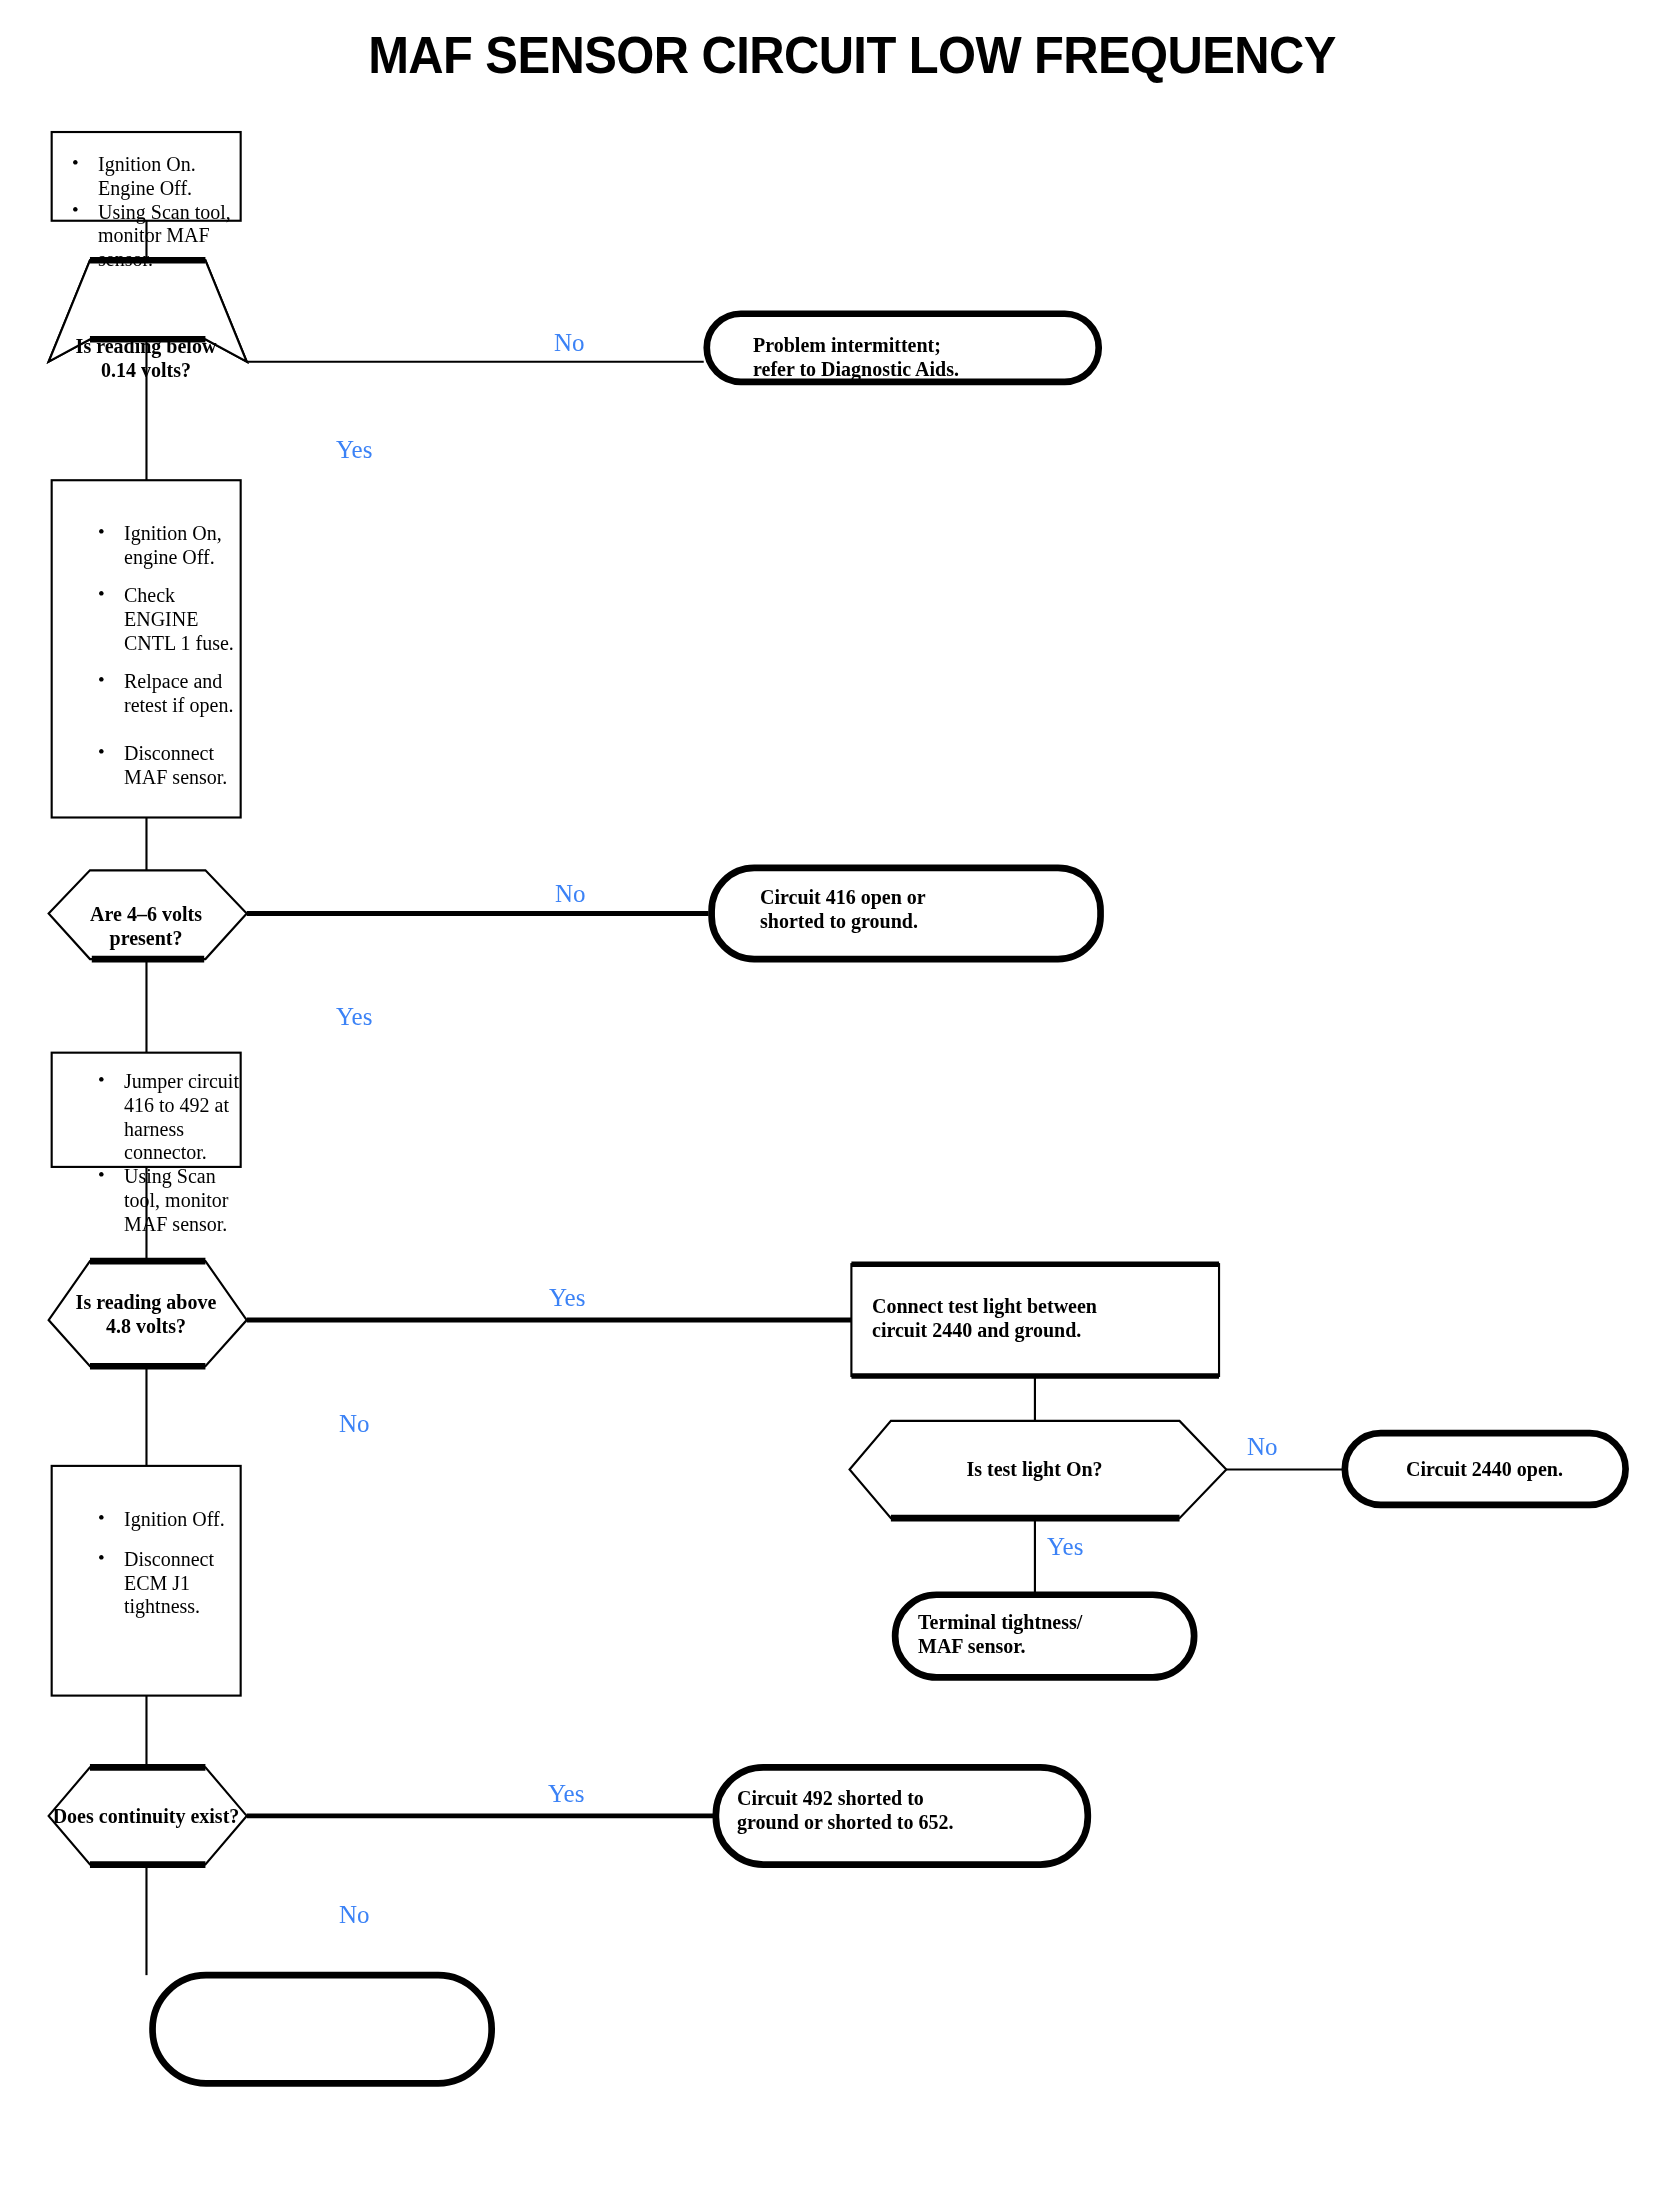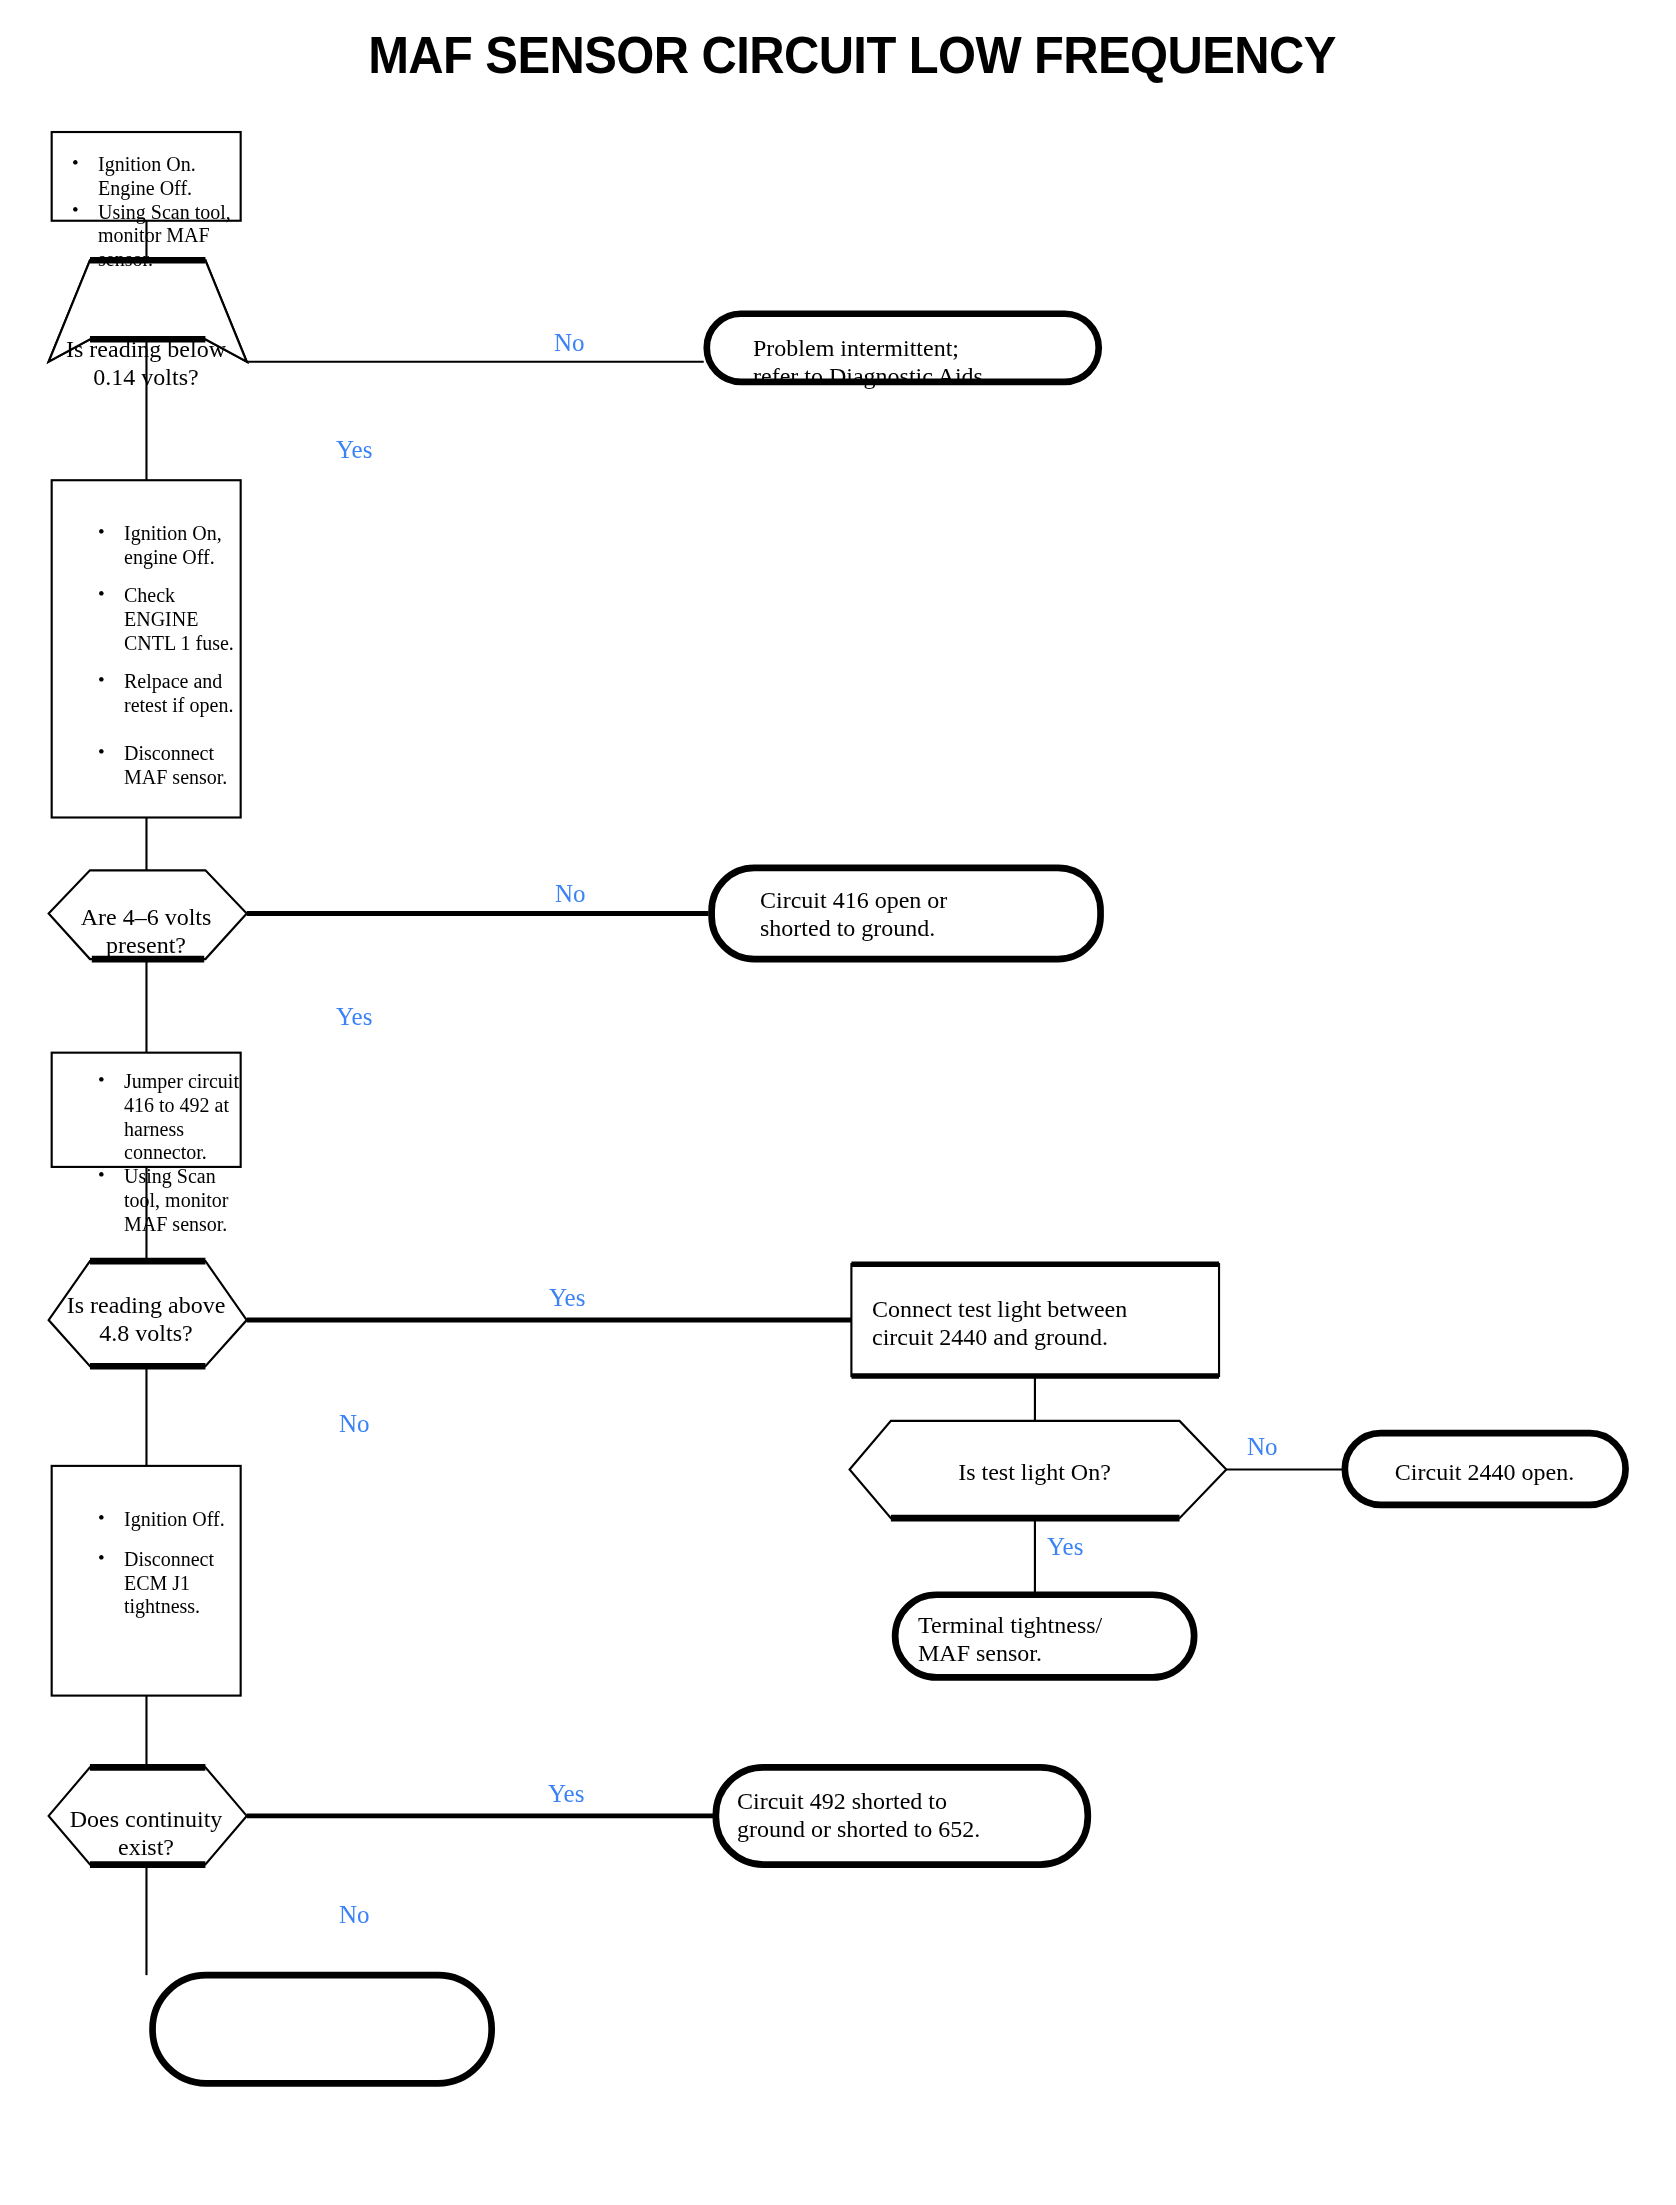--- a/index.html
+++ b/index.html
@@ -82,21 +82,21 @@
     stroke-width: 9;
     fill: none;
   }
   .node-text {
     position: absolute;
     font-family: "Liberation Serif", "DejaVu Serif", serif;
     color: #000000;
     line-height: 1.18;
     white-space: pre-line;
   }
-  .txt-body { font-size: 24px; }
+  .txt-body { font-size: 20px; font-weight: bold; }
   .txt-center {
     text-align: center;
   }
   .bullet-list {
     position: absolute;
     margin: 0;
     padding: 0;
     list-style: none;
     font-family: "Liberation Serif", "DejaVu Serif", serif;
     font-size: 20px;

